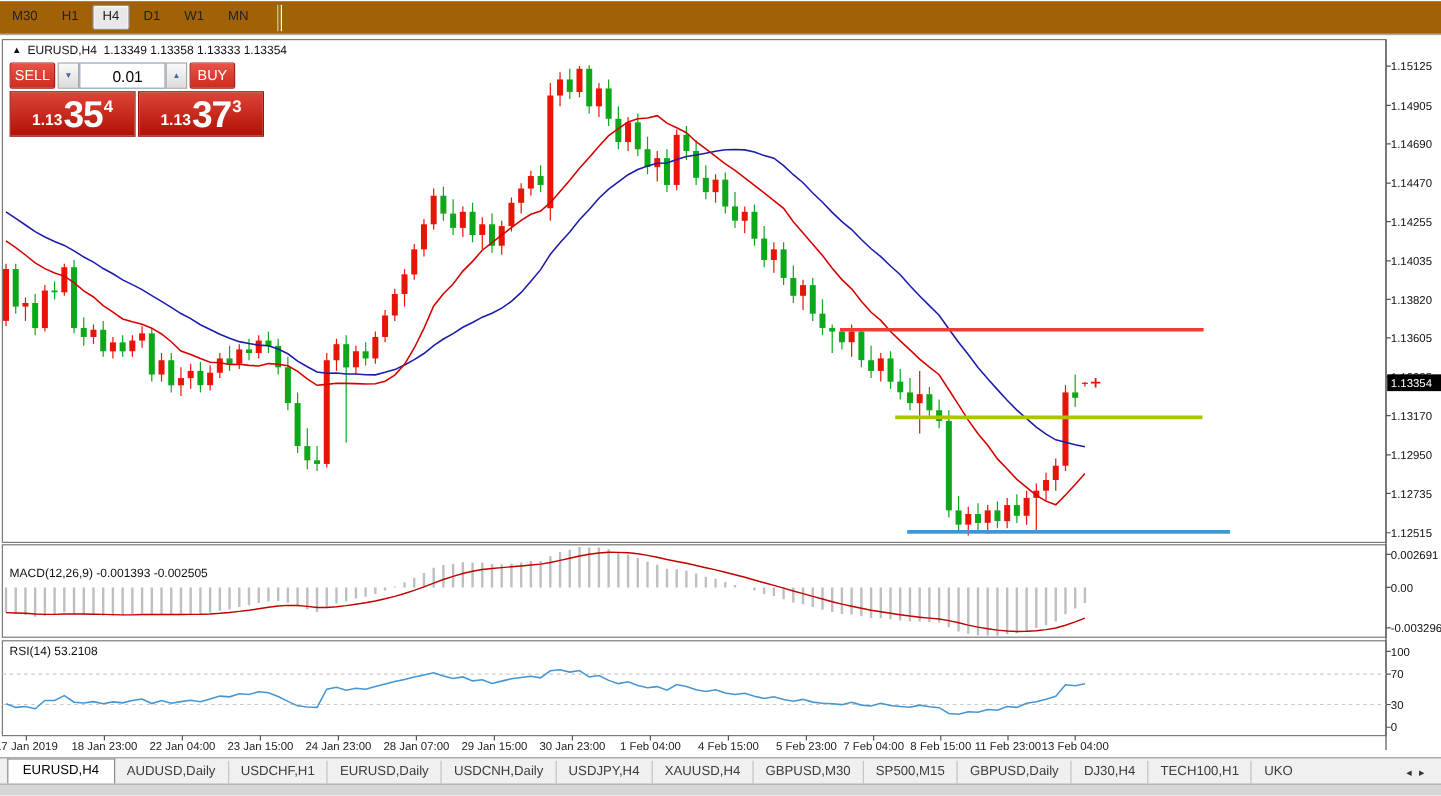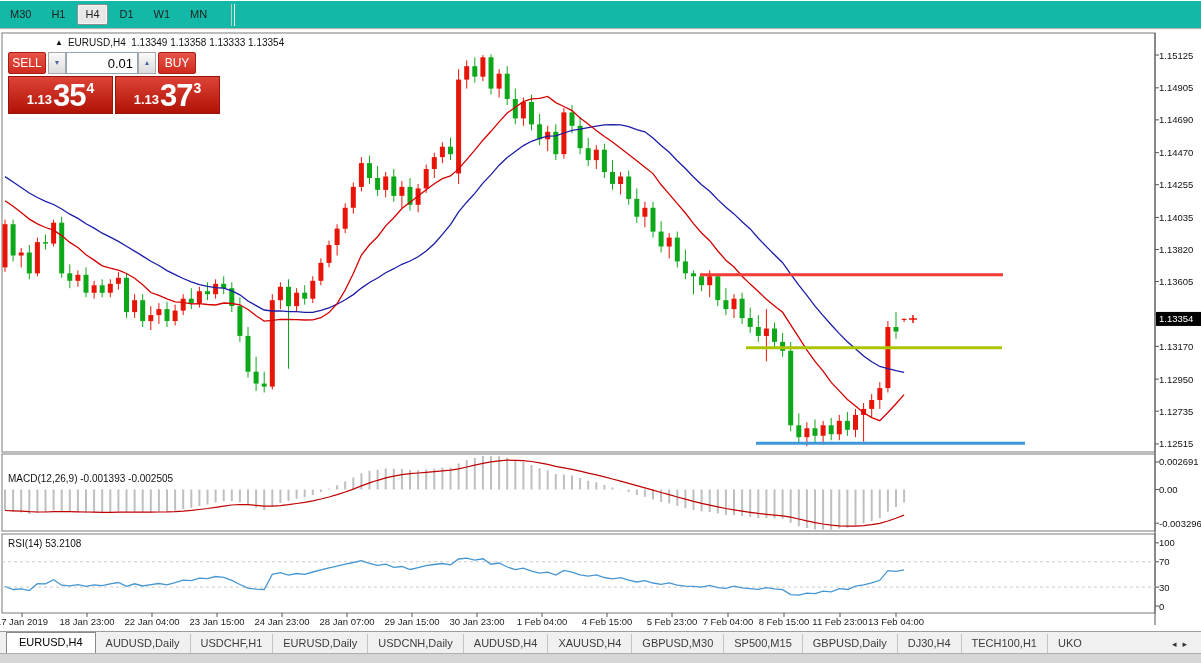--- a/index.html
+++ b/index.html
@@ -1,39 +1,39 @@
 <!DOCTYPE html>
 <html><head>
 <meta charset="utf-8">
 <style>
   html,body{margin:0;padding:0;width:1201px;height:663px;overflow:hidden;
     font-family:"Liberation Sans",sans-serif;background:#f0f0f0;position:relative;}
   
-  .toolbar{position:absolute;left:0;top:0;width:1201px;height:29px;background:#14b8a6;
+  .toolbar{position:absolute;left:0;top:0;width:1201px;height:29px;background:#a16207;
     border-top:1px solid #fdfdfd;border-bottom:1px solid #b6b6b6;box-sizing:border-box;}
   .tfbtn{position:relative;float:left;margin:3px 2px 0 2px;padding:3px 7px;font-size:11px;color:#222;
     border:1px solid transparent;border-radius:2px;cursor:default;line-height:13px;}
   .tfbtn.active{background:#e8e8e8;border:1px solid #8f8f8f;box-shadow:inset 0 0 0 1px #f6f6f6;}
   .tb-sep{float:left;width:2px;height:22px;margin:3px 6px 0 14px;border-left:1px solid #c8c8c8;border-right:1px solid #fff;}
   
   .chartwin{position:absolute;left:0;top:30px;width:1201px;height:601px;background:#fff;}
   svg{position:absolute;left:0;top:0;}
-  .chart-title{position:absolute;left:10px;top:7px;font-size:10px;color:#111;white-space:nowrap;margin-left:45px;}
+  .chart-title{position:absolute;left:10px;top:7px;font-size:10px;color:#111;white-space:nowrap;}
   .chart-title .tri{font-size:8px;margin-right:5px;position:relative;top:-1px;}
   .ind-label{position:absolute;left:8px;font-size:10px;color:#111;white-space:nowrap;}
   
   .trade{position:absolute;left:8px;top:22px;width:216px;}
   .trade-row1{display:flex;height:22px;}
   .btn-sell,.btn-buy{width:38px;color:#fff;font-size:12px;text-align:center;line-height:21px;
     background:linear-gradient(#e85347,#cf2b1f);border:1px solid #a81e14;border-radius:2px;box-sizing:border-box;}
   .vol-wrap{display:flex;margin:0 2px;}
   .spin{width:18px;height:22px;background:linear-gradient(#fafafa,#dcdcdc);border:1px solid #a9a9a9;
     box-sizing:border-box;text-align:center;font-size:8px;color:#4a64a8;line-height:20px;}
   .vol{width:72px;height:22px;background:#fff;border:1px solid #8ea4bd;box-sizing:border-box;
-    font-size:13px;color:#000;text-align:right;padding:2px 4px 0 0;line-height:18px;}
+    font-size:13px;color:#000;text-align:right;padding:2px 18px 0 0;line-height:18px;}
   .trade-row2{display:flex;margin-top:2px;}
   .pricebox{width:105px;height:38px;color:#fff;background:linear-gradient(#de4337,#b01205);
     border:1px solid #98140a;box-sizing:border-box;display:flex;align-items:flex-end;justify-content:center;
     padding-bottom:3px;text-align:center;}
   .pricebox:first-child{margin-right:2px;}
   .p-small{font-size:13px;font-weight:bold;margin:0 1px 3px 0;}
   .p-big{font-size:31px;font-weight:bold;line-height:29px;letter-spacing:-1px;margin-top:48px;}
   .p-sup{font-size:14px;font-weight:bold;margin:0 0 14px 1px;}
   
   .tabbar{position:absolute;left:0;top:631px;width:1201px;height:22px;background:#f0f0f0;
@@ -411,21 +411,21 @@
   <div class="ind-label" style="top:508px">RSI(14) 53.2108</div>
 </div>
 
 <div class="tabbar">
   <div id="tabs" style="display:flex;align-items:flex-end;">
       <div class="tab active">EURUSD,H4</div>
       <div class="tab inactive first">AUDUSD,Daily</div>
       <div class="tab inactive">USDCHF,H1</div>
       <div class="tab inactive">EURUSD,Daily</div>
       <div class="tab inactive">USDCNH,Daily</div>
-      <div class="tab inactive">AUDUSD,H4</div>
+      <div class="tab inactive">USDJPY,H4</div>
       <div class="tab inactive">XAUUSD,H4</div>
       <div class="tab inactive">GBPUSD,M30</div>
       <div class="tab inactive">SP500,M15</div>
       <div class="tab inactive">GBPUSD,Daily</div>
       <div class="tab inactive">DJ30,H4</div>
       <div class="tab inactive">TECH100,H1</div>
       <div class="tab inactive">UKO</div>
     </div>
   <div class="tab-arrows">
     <span>◂</span><span>▸</span>

